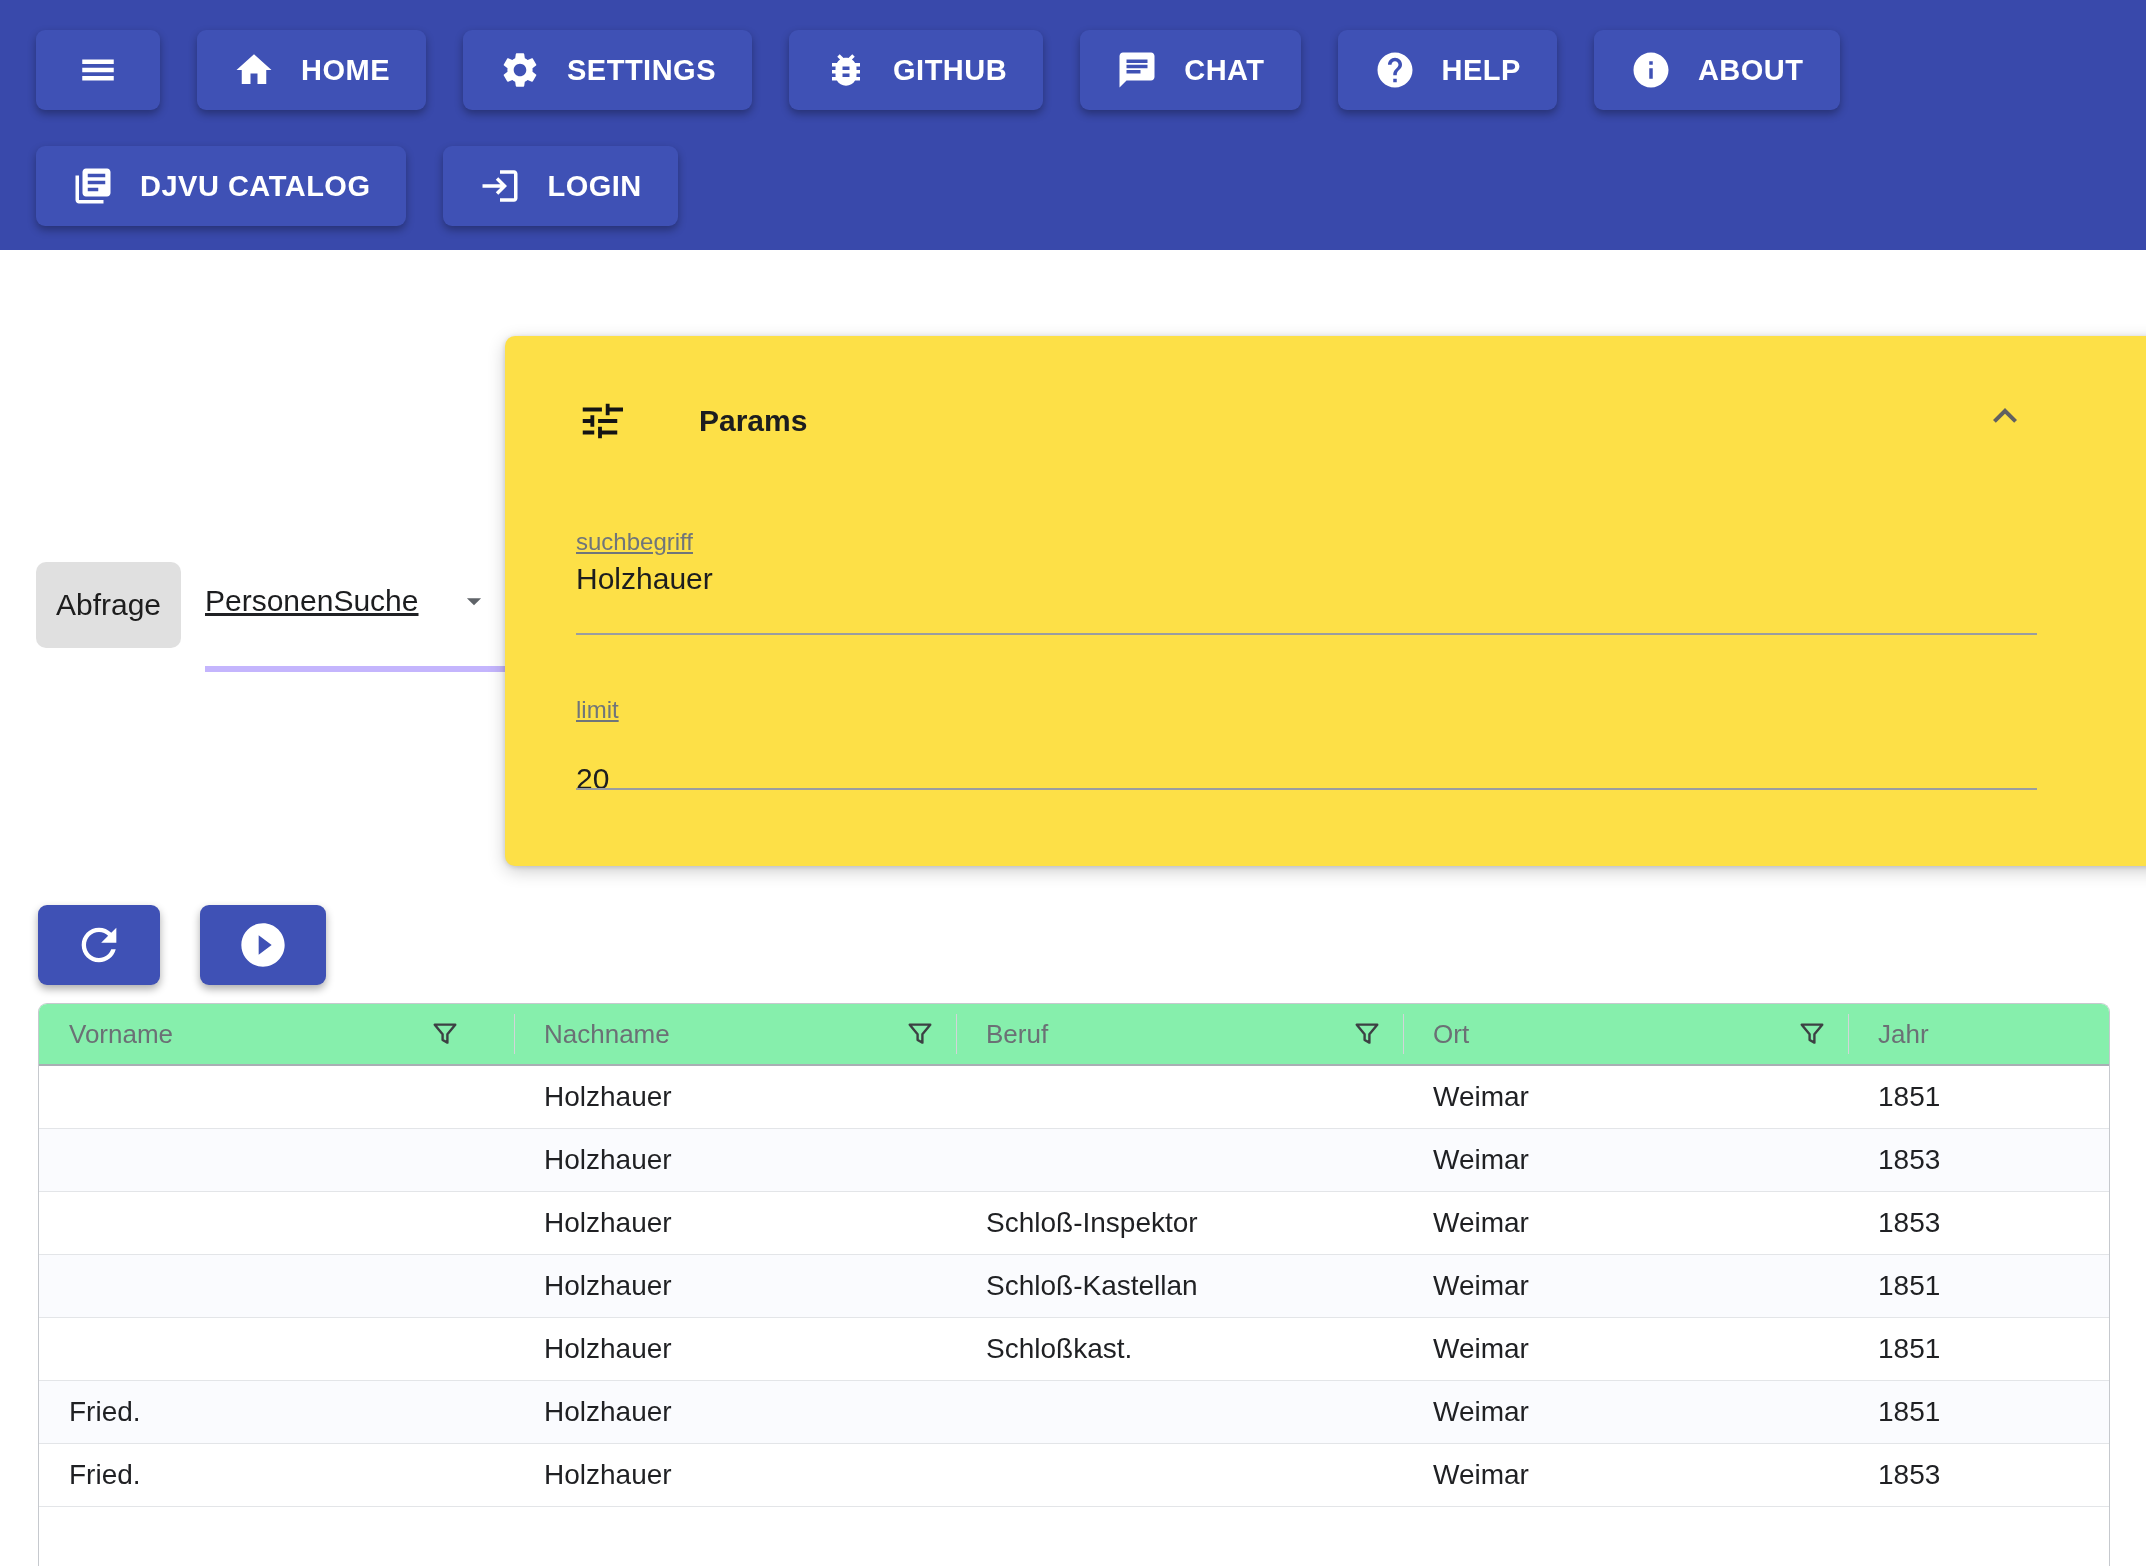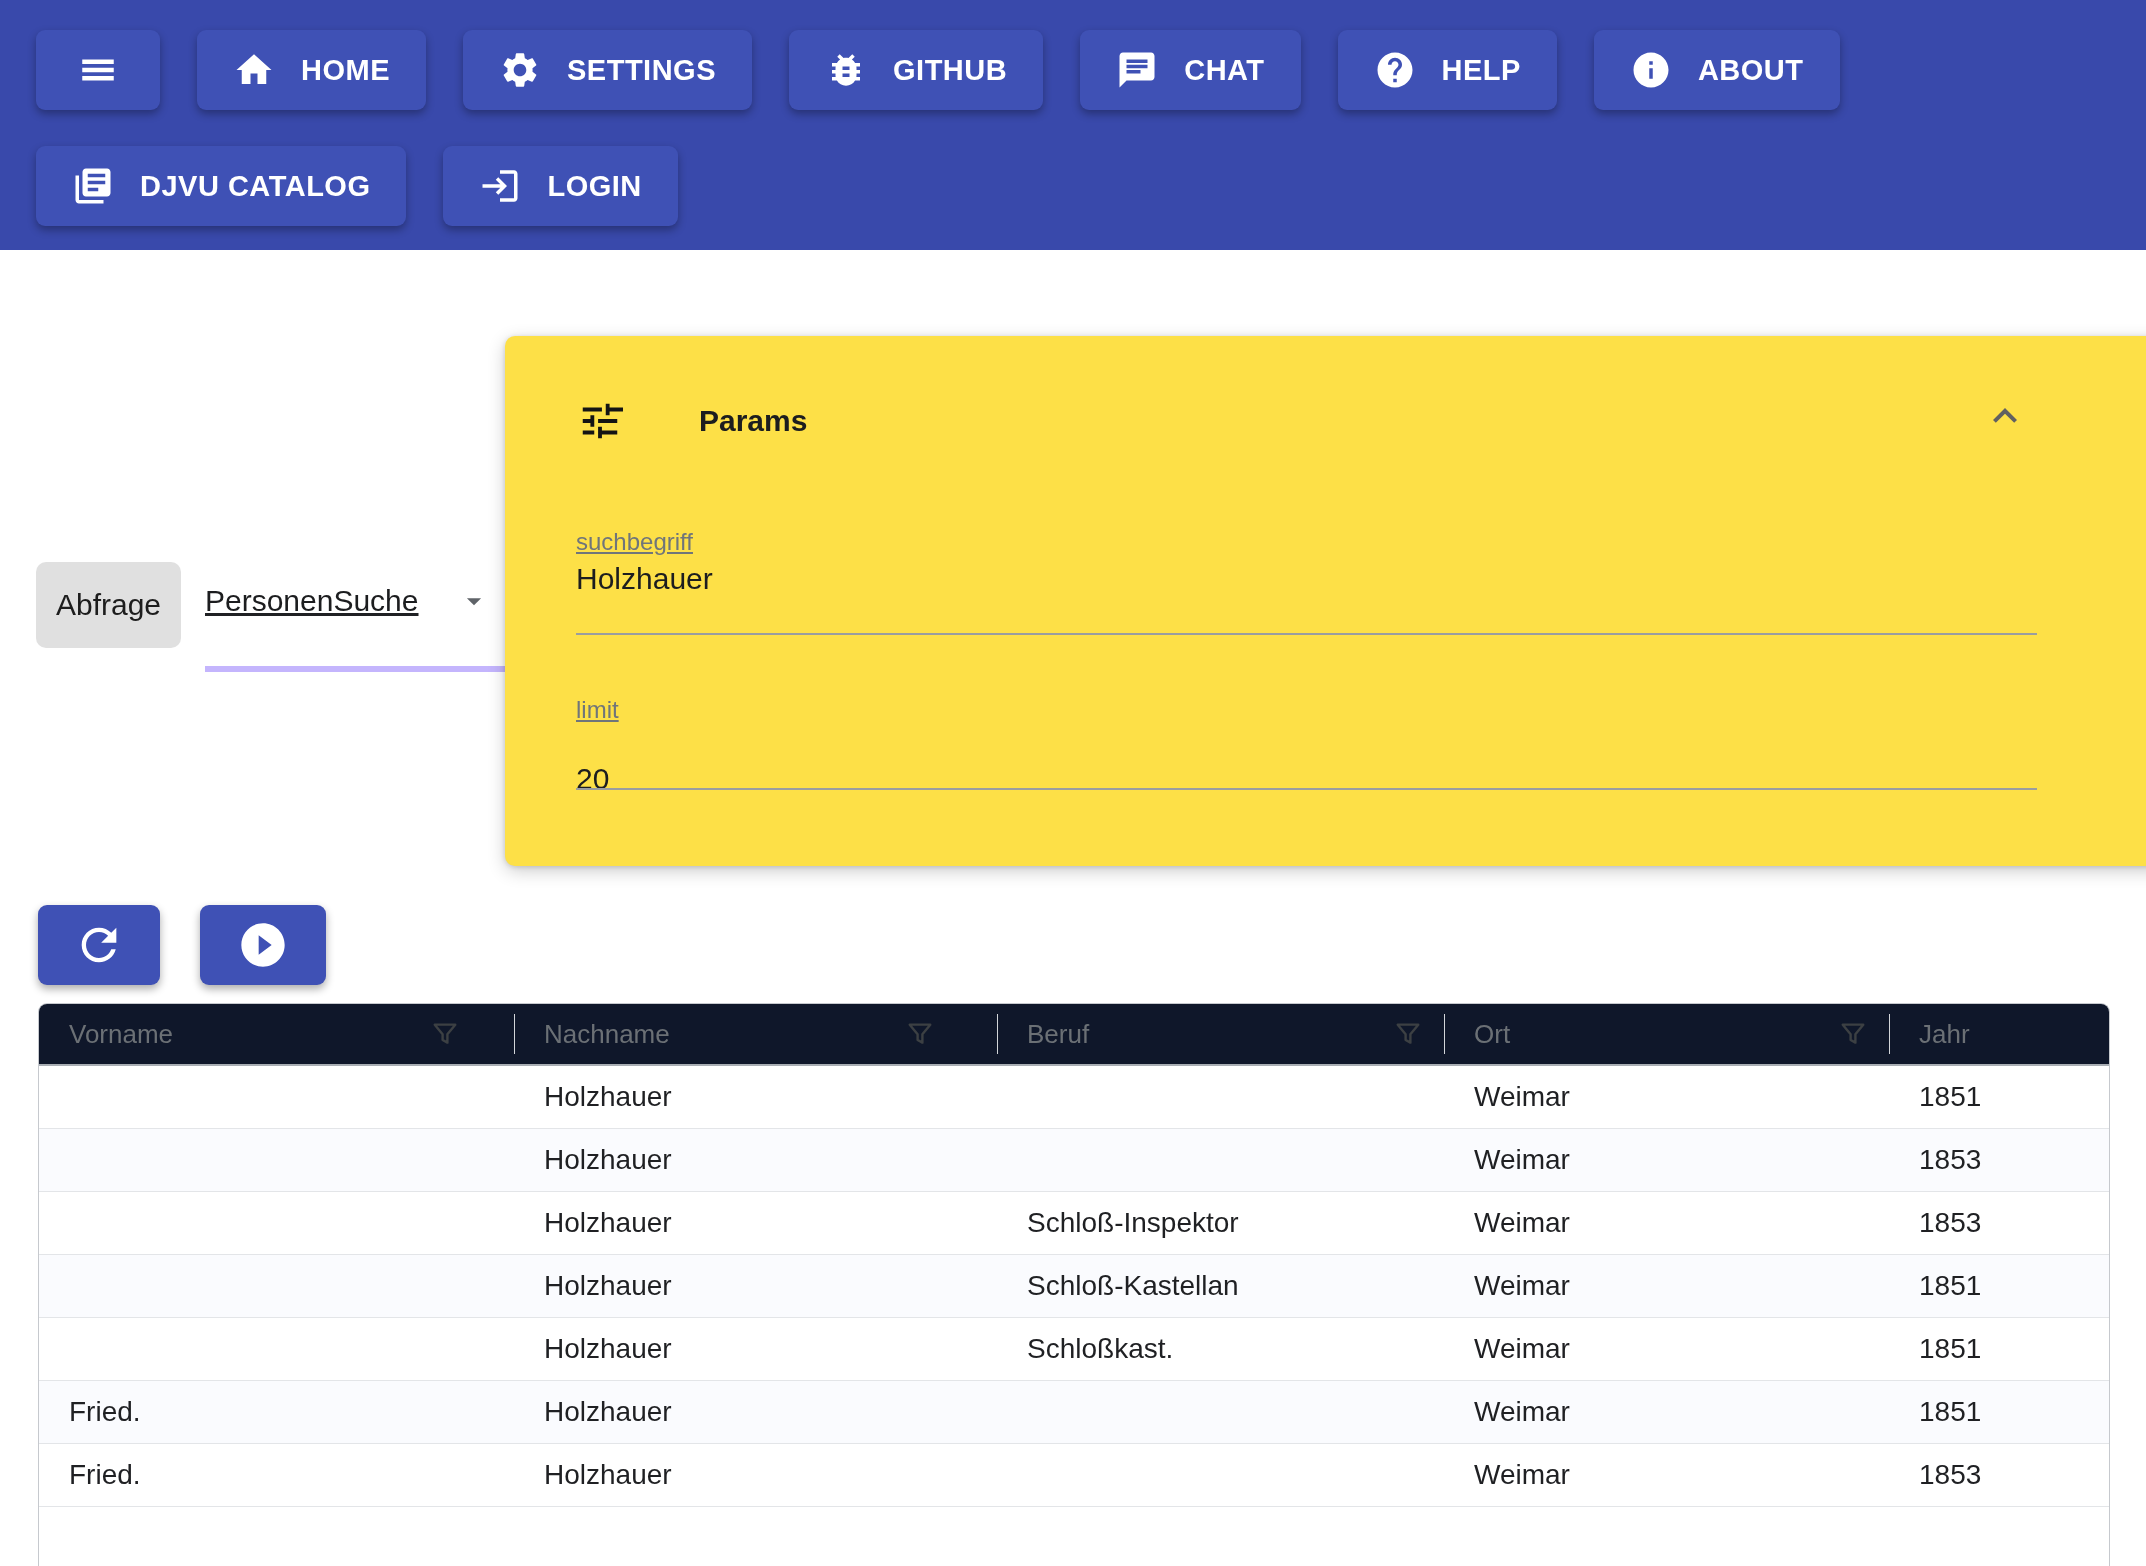--- a/index.html
+++ b/index.html
@@ -69,37 +69,37 @@
   .act-btn.refresh { left:38px; width:122px; }
   .act-btn.run { left:200px; width:126px; }
   .act-btn svg { width:52px; height:52px; fill:#ffffff; }
 
   
   .table {
     position:absolute; left:38px; top:1003px; width:2072px; height:563px;
     border:1px solid #c6c9ce; border-bottom:none; border-radius:9px 9px 0 0;
     overflow:hidden; background:#ffffff;
   }
-  .thead { display:flex; height:62px; background:#0f172a; border-bottom:2px solid #a9aeb4; }
+  .thead { display:flex; height:62px; background:#86efac; border-bottom:2px solid #a9aeb4; }
   .th {
     display:flex; align-items:center; padding-left:30px; position:relative;
     font-size:26px; color:#6b7075; cursor:pointer;
   }
   .th:not(:first-child)::before {
     content:""; position:absolute; left:0; top:10px; height:40px; width:1px; background:#d2d5d9;
   }
   .filter-btn { margin-left:auto; margin-right:20px; background:none; border:none; cursor:pointer; padding:0; }
   .filter-btn svg { width:32px; height:32px; }
   .tr { display:flex; height:63px; align-items:center; border-bottom:1px solid #e3e5e8; font-size:28px; color:#1f2023; background:#ffffff; }
   .tr.alt { background:#FAFBFE; }
   .tr.filler { height:60px; background:#ffffff; }
   .td { padding-left:30px; overflow:hidden; white-space:nowrap; }
   .c0 { width:442px; flex:none; }
   .c1 { width:442px; flex:none;margin-left:33px; }
-  .c2 { width:447px; flex:none;margin-left:41px; }
+  .c2 { width:447px; flex:none; }
   .c3 { width:445px; flex:none; }
   .c4 { flex:1; }
 </style>
 </head>
 <body>
 
 <header class="navbar">
   <div class="nav-row r1">
     <button class="nav-btn icon-only">
       <span>

